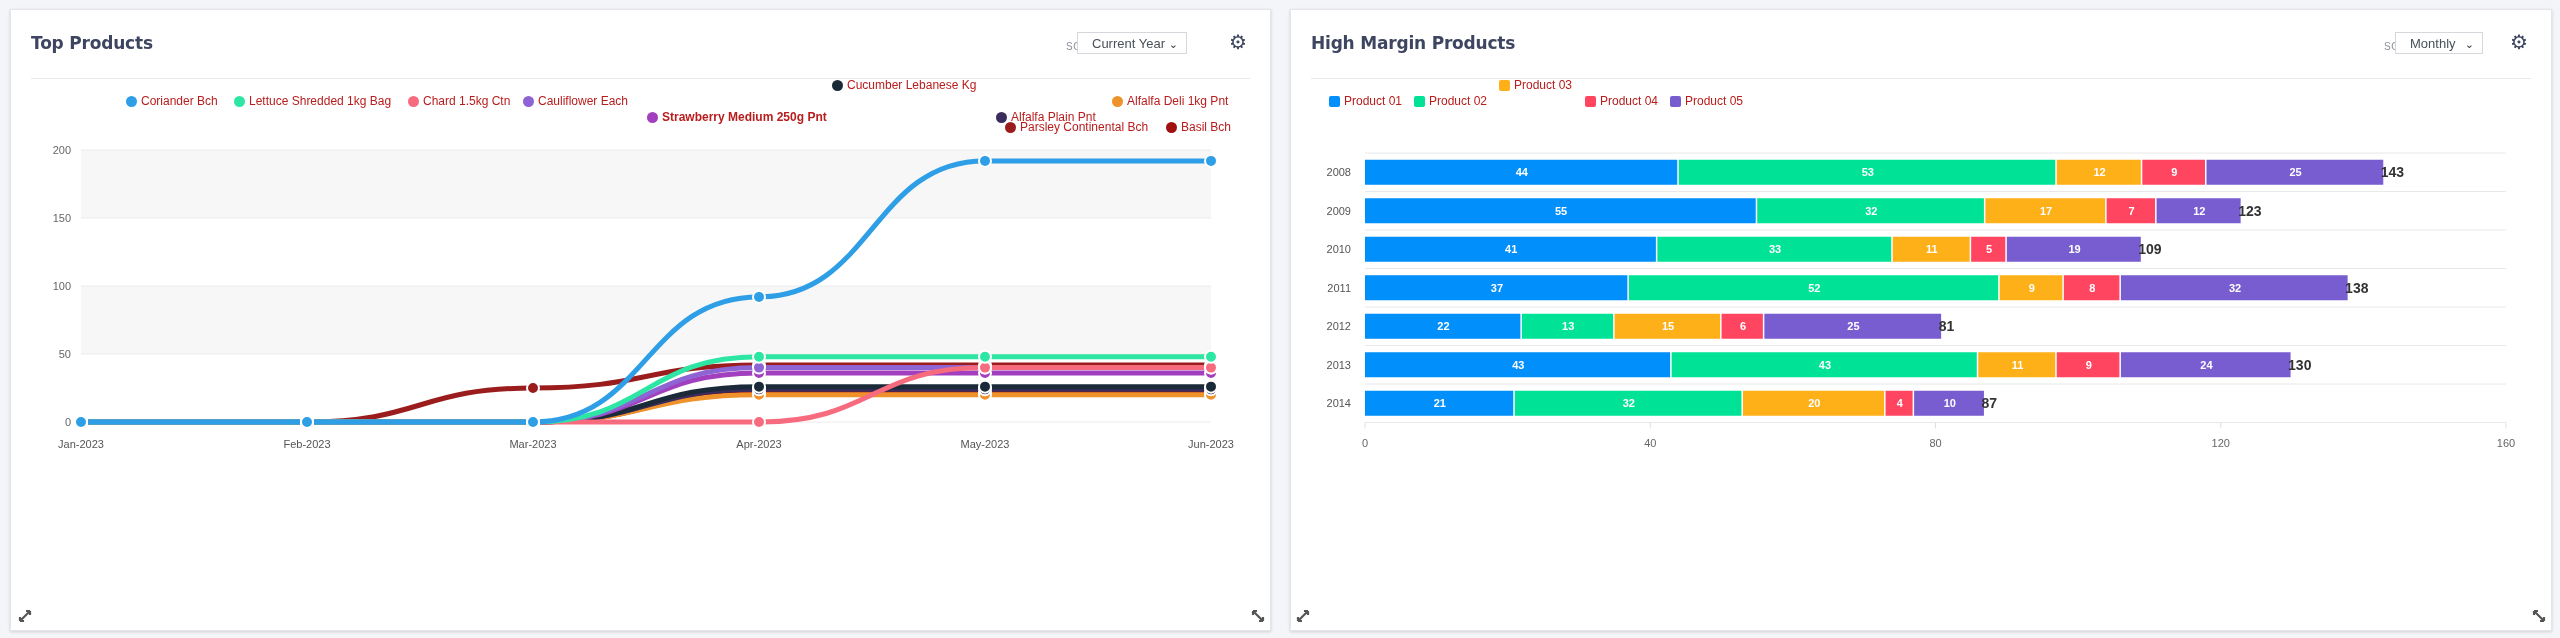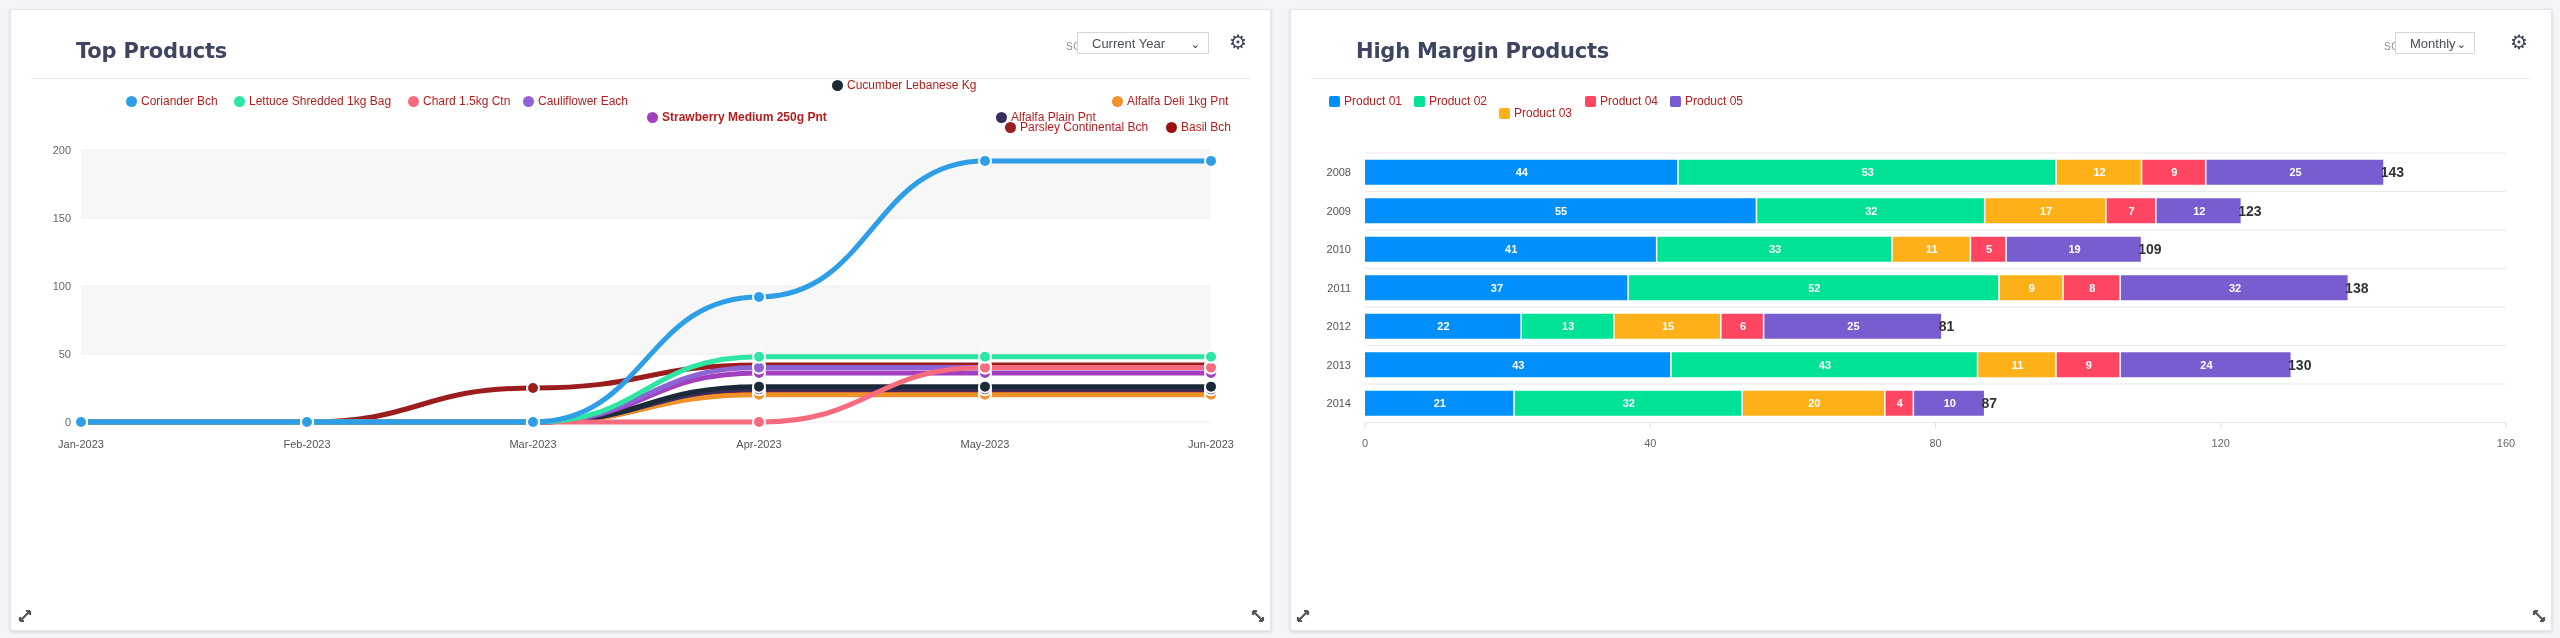--- a/index.html
+++ b/index.html
@@ -7,22 +7,22 @@
     width:2560px; height:638px; background:#f4f5f8; position:relative; overflow:hidden;
     font-family:"Liberation Sans", sans-serif;
   }
   .panel {
     position:absolute; top:9px; height:620px; background:#fff;
     border:1px solid #e3e5ea; box-shadow:0 1px 3px rgba(0,0,0,0.15);
   }
   #panel-left { left:10px; width:1259px; }
   #panel-right { left:1290px; width:1260px; }
   .panel-title {
-    position:absolute; left:20px; top:29px; font-size:21px; font-weight:bold; color:#3d4560;
-    font-family:"DejaVu Sans", sans-serif; letter-spacing:-0.2px;margin-left:45px;
+    position:absolute; left:20px; top:23px; font-size:17px; font-weight:bold; color:#3d4560;
+    font-family:"DejaVu Sans", sans-serif; letter-spacing:-0.2px;
   }
   .header-rule { position:absolute; left:20px; right:20px; top:68px; height:1px; background:#e6e8ec; }
   .sortby-label { position:absolute; top:31px; font-size:10px; color:#8b8f99; letter-spacing:0.5px;margin-left:41px; }
   .select {
     position:absolute; top:22px; height:22px; border:1px solid #d5d7dc; background:#fff;
     font-size:13px; color:#495057; line-height:22px; padding-left:14px; box-sizing:border-box;
   }
   .select .chev { position:absolute; right:8px; top:0; font-size:11px; color:#333; }
   .gear { position:absolute; top:21px; width:22px; height:22px; color:#3d4560; font-size:20px; line-height:22px; text-align:center; }
   .corner-icon { position:absolute; bottom:6px; width:16px; height:16px; color:#555; }
@@ -31,21 +31,21 @@
   .legend-item { position:absolute; white-space:nowrap; display:flex; align-items:center; }
   .legend-dot { width:11px; height:11px; border-radius:50%; margin-right:4px; display:inline-block; }
   .legend-sq { width:11px; height:11px; border-radius:2px; margin-right:4px; display:inline-block; }
 </style>
 </head>
 <body>
 
 <div class="panel" id="panel-left">
   <div class="panel-title">Top Products</div>
   <div class="sortby-label" style="left:1014px;">SORT BY</div>
-  <div class="select" style="left:1066px; width:132px;">
+  <div class="select" style="left:1066px; width:110px;">
     <span>Current Year</span>
     <span class="chev">⌄</span>
   </div>
   <div class="gear" style="left:1216px;">⚙</div>
   <div class="header-rule"></div>
   <div class="legend" id="line-legend" style="left:0;top:0;width:1259px;height:140px;">
       <div class="legend-item" style="left: 115px; top: 84px;">
         <span class="legend-dot" style="background: rgb(46, 158, 230);"></span>
         <span>Coriander Bch</span>
       </div>
@@ -180,36 +180,36 @@
     <path d="M3 13 L13 3 M3 13 L3 9 M3 13 L7 13 M13 3 L9 3 M13 3 L13 7" stroke="#555" stroke-width="2.2" fill="none"></path>
   </svg>
   <svg class="corner-icon" style="right:4px;" viewBox="0 0 16 16">
     <path d="M3 3 L13 13 M3 3 L7 3 M3 3 L3 7 M13 13 L9 13 M13 13 L13 9" stroke="#555" stroke-width="2.2" fill="none"></path>
   </svg>
 </div>
 
 <div class="panel" id="panel-right">
   <div class="panel-title" style="left:20px;">High Margin Products</div>
   <div class="sortby-label" style="left:1052px;">SORT BY</div>
-  <div class="select" style="left:1104px; width:80px;">
+  <div class="select" style="left:1104px; width:88px;">
     <span>Monthly</span>
     <span class="chev">⌄</span>
   </div>
   <div class="gear" style="left:1217px;">⚙</div>
   <div class="header-rule"></div>
   <div class="legend" id="bar-legend" style="left:0;top:0;width:1260px;height:120px;">
       <div class="legend-item" style="left: 38px; top: 84px;">
         <span class="legend-sq" style="background: rgb(0, 143, 251);"></span>
         <span>Product 01</span>
       </div>
       <div class="legend-item" style="left: 123px; top: 84px;">
         <span class="legend-sq" style="background: rgb(0, 227, 150);"></span>
         <span>Product 02</span>
       </div>
-      <div class="legend-item" style="left: 208px; top: 96px;">
+      <div class="legend-item" style="left: 208px; top: 68px;">
         <span class="legend-sq" style="background: rgb(254, 176, 25);"></span>
         <span>Product 03</span>
       </div>
       <div class="legend-item" style="left: 294px; top: 84px;">
         <span class="legend-sq" style="background: rgb(255, 69, 96);"></span>
         <span>Product 04</span>
       </div>
       <div class="legend-item" style="left: 379px; top: 84px;">
         <span class="legend-sq" style="background: rgb(119, 93, 208);"></span>
         <span>Product 05</span>

